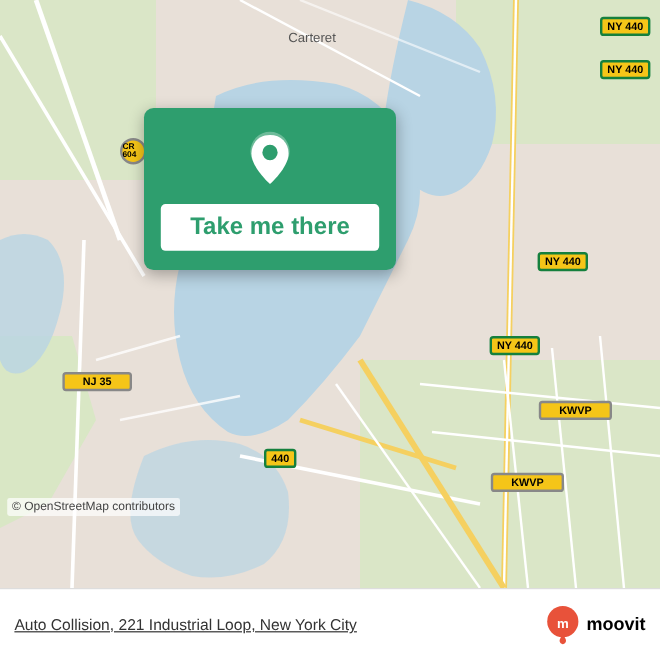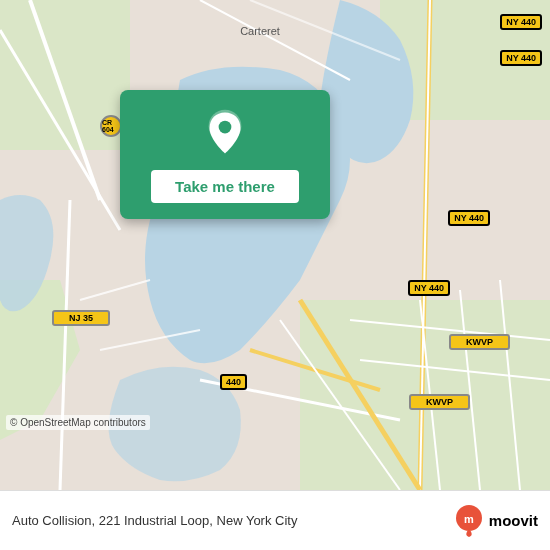--- a/index.html
+++ b/index.html
@@ -49,21 +49,21 @@
       height: 50px;
       margin-bottom: 12px;
     }
 
     #take-me-there-btn {
       background: white;
       color: #2e9e6e;
       border: none;
       border-radius: 4px;
       padding: 8px 24px;
-      font-size: 15px;
+      font-size: 20px;
       font-weight: bold;
       cursor: pointer;
       white-space: nowrap;
     }
 
     
     #attribution {
       position: absolute;
       bottom: 60px;
       left: 6px;
@@ -87,20 +87,21 @@
       position: absolute;
       bottom: 0;
       left: 0;
       z-index: 20;
     }
 
     #location-title {
       font-size: 13px;
       color: #333;
       flex: 1;
+      text-decoration: underline;
     }
 
     #moovit-logo {
       display: flex;
       align-items: center;
       gap: 4px;
     }
 
     #moovit-icon {
       width: 32px;
@@ -109,21 +110,21 @@
 
     #moovit-text {
       font-size: 15px;
       font-weight: bold;
       color: #000000;
     }
 
     
     .ny-badge {
       background: #f5c518;
-      border: 2px solid #000000;
+      border: 2px solid #15803d;
       border-radius: 3px;
       padding: 1px 4px;
       font-size: 9px;
       font-weight: bold;
       color: #000;
       position: absolute;
     }
 
     .cr-badge {
       background: #f5c518;

